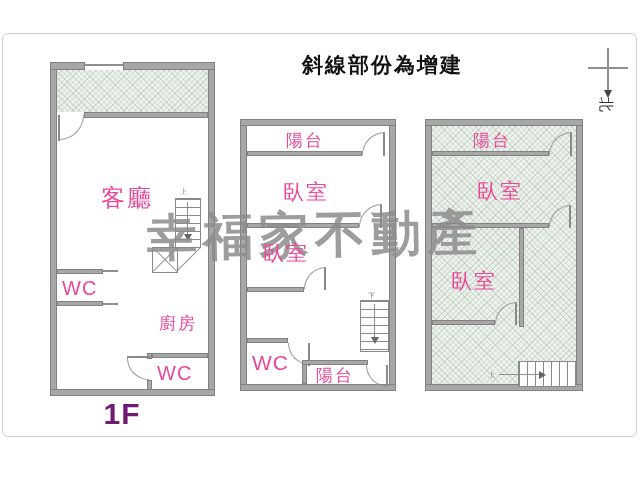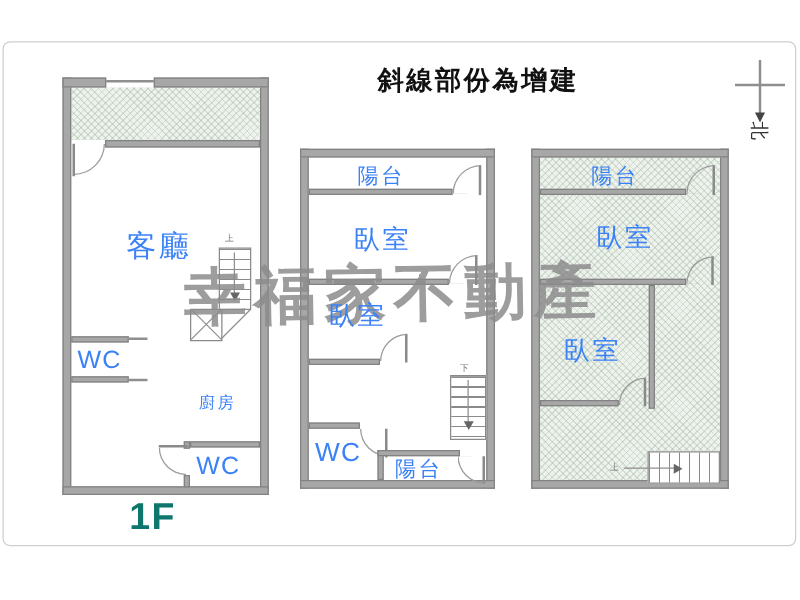--- a/index.html
+++ b/index.html
@@ -11,22 +11,22 @@
   .ln{background:#8f8f8f;}
   .leaf{background:#8a8a8a;}
   .hatch{background-color:#edf2ed;
     background-image:repeating-linear-gradient(45deg,rgba(140,165,140,.28) 0 1px,transparent 1px 4px),
                      repeating-linear-gradient(-45deg,rgba(140,165,140,.28) 0 1px,transparent 1px 4px);}
   .arcTL{border-top:1px solid #9a9a9a;border-left:1px solid #9a9a9a;border-top-left-radius:100% 100%;}
   .arcBL{border-bottom:1px solid #9a9a9a;border-left:1px solid #9a9a9a;border-bottom-left-radius:100% 100%;}
   .arcBR{border-bottom:1px solid #9a9a9a;border-right:1px solid #9a9a9a;border-bottom-right-radius:100% 100%;}
   .stV{border:1px solid #8a8a8a;background:repeating-linear-gradient(to bottom,#8a8a8a 0 1px,transparent 1px 8px) #fff;}
   .stH{border:1px solid #8a8a8a;background:repeating-linear-gradient(to right,#8a8a8a 0 1px,transparent 1px 8px) #fff;}
-  .lbl{color:#3b82f6;letter-spacing:2px;white-space:nowrap;line-height:1;}
-  .flabel{color:#0f766e;font-weight:bold;font-size:30px;text-align:center;line-height:1;letter-spacing:1px;}
+  .lbl{color:#ec4899;letter-spacing:2px;white-space:nowrap;line-height:1;}
+  .flabel{color:#701a75;font-weight:bold;font-size:30px;text-align:center;line-height:1;letter-spacing:1px;}
   .tiny{font-size:7px;color:#777;line-height:1;}
   .title{color:#111;font-weight:bold;font-size:21px;letter-spacing:2px;line-height:1;}
   .wm{color:#8c8c8c;opacity:.85;font-weight:bold;font-size:50px;letter-spacing:6px;line-height:1;z-index:30;}
   .lbl,.flabel,.title,.tiny{z-index:40;}
   .arrN{width:0;height:0;border-left:4px solid transparent;border-right:4px solid transparent;border-top:8px solid #444;}
   .arrD{width:0;height:0;border-left:4px solid transparent;border-right:4px solid transparent;border-top:7px solid #666;}
   .arrR{width:0;height:0;border-top:4px solid transparent;border-bottom:4px solid transparent;border-left:7px solid #666;}
   .diag{background:#8f8f8f;height:1px;}
 </style>
 </head>
@@ -65,21 +65,21 @@
   <div class="diag" style="left:148px;top:259px;width:34px;transform:rotate(45deg);"></div>
   <div class="diag" style="left:148px;top:259px;width:34px;transform:rotate(-45deg);"></div>
   <div class="diag" style="left:172px;top:259px;width:33px;transform:rotate(-45deg);"></div>
 
   <div class="w" style="left:57px;top:269px;width:46px;height:5px;"></div>
   <div class="ln" style="left:103px;top:270px;width:15px;height:2px;"></div>
   <div class="w" style="left:57px;top:301px;width:46px;height:5px;"></div>
   <div class="ln" style="left:103px;top:303px;width:15px;height:2px;"></div>
   <div class="lbl" style="left:62px;top:278px;font-size:20px;letter-spacing:1px;">WC</div>
 
-  <div class="lbl" style="left:159px;top:315px;font-size:13px;">廚房</div>
+  <div class="lbl" style="left:159px;top:315px;font-size:17px;">廚房</div>
   <div class="w" style="left:147px;top:353px;width:5px;height:6px;"></div>
   <div class="w" style="left:147px;top:380px;width:5px;height:10px;"></div>
   <div class="w" style="left:152px;top:353px;width:56px;height:5px;"></div>
   <div class="leaf" style="left:127px;top:356px;width:23px;height:2px;"></div>
   <div class="arcBL" style="left:127px;top:358px;width:22px;height:22px;"></div>
   <div class="lbl" style="left:157px;top:363px;font-size:20px;letter-spacing:1px;">WC</div>
 
   <div class="flabel" style="left:77px;top:399px;width:90px;">1F</div>
 
   <div class="w" style="left:240px;top:119px;width:7px;height:272px;"></div>

